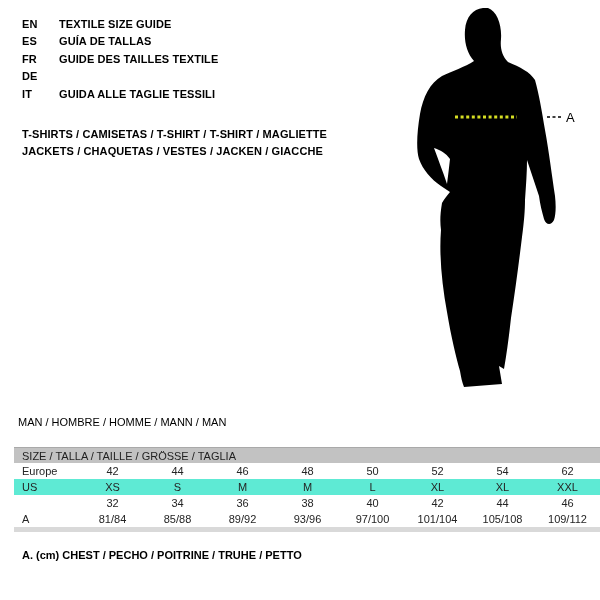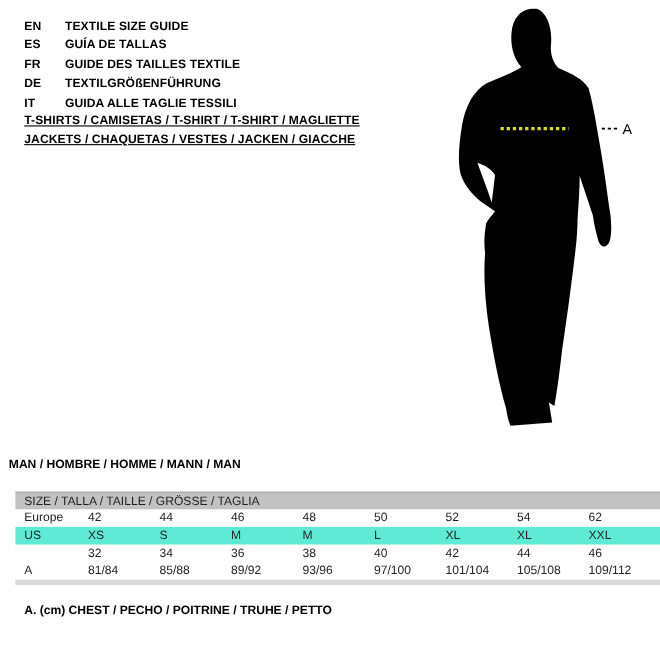--- a/index.html
+++ b/index.html
@@ -7,35 +7,35 @@
     width:600px;height:600px;position:relative;overflow:hidden;
     background:#ffffff;color:#000;
     font-family:"Liberation Sans",sans-serif;
   }
   
   .langs{position:absolute;left:22px;top:15px;}
   .lang-row{display:flex;height:17.5px;align-items:center;
     font-size:11px;font-weight:bold;letter-spacing:.1px;white-space:nowrap;}
   .lang-code{width:37px;flex:0 0 37px;}
   
-  .cats{position:absolute;left:22px;top:102px;font-size:11px;font-weight:bold;
-    line-height:16.5px;letter-spacing:.1px;white-space:nowrap;text-decoration:underline;}
+  .cats{position:absolute;left:22px;top:126px;font-size:11px;font-weight:bold;
+    line-height:16.5px;letter-spacing:.1px;white-space:nowrap;}
   
   .figure{position:absolute;left:405px;top:0;width:195px;height:400px;}
   
-  .man-title{position:absolute;left:8px;top:416px;font-size:11px;font-weight:bold;}
+  .man-title{position:absolute;left:18px;top:416px;font-size:11px;font-weight:normal;}
   
   .size-table{position:absolute;left:14px;top:447px;width:586px;}
   .thead{height:16px;background:#c2c2c2;border-top:1px solid #a9a9a9;
     box-sizing:border-box;display:flex;align-items:center;padding-left:8px;
     font-size:11px;color:#1f1f1f;}
   .trow{height:16px;display:flex;align-items:center;font-size:11px;color:#242424;}
   .trow.alt{background:#5eead4;}
   .tlabel{width:66px;flex:0 0 66px;padding-left:8px;box-sizing:border-box;}
-  .tcell{flex:1;}
+  .tcell{flex:1;text-align:center;}
   .tbottom{height:5px;background:#d9d9d9;margin-top:0px;}
   
   .footnote{position:absolute;left:22px;top:549px;font-size:11px;font-weight:bold;
     white-space:nowrap;}
 </style>
 </head>
 <body>
 
 <div class="langs">
     <div class="lang-row">
@@ -45,21 +45,20 @@
     <div class="lang-row">
       <span class="lang-code">ES</span>
       <span>GUÍA DE TALLAS</span>
     </div>
     <div class="lang-row">
       <span class="lang-code">FR</span>
       <span>GUIDE DES TAILLES TEXTILE</span>
     </div>
     <div class="lang-row">
       <span class="lang-code">DE</span>
-      <span>TEXTILGRÖßENFÜHRUNG</span>
     </div>
     <div class="lang-row">
       <span class="lang-code">IT</span>
       <span>GUIDA ALLE TAGLIE TESSILI</span>
     </div>
   </div>
 
 <div class="cats">
     <div>T-SHIRTS / CAMISETAS / T-SHIRT / T-SHIRT / MAGLIETTE</div>
     <div>JACKETS / CHAQUETAS / VESTES / JACKEN / GIACCHE</div>

